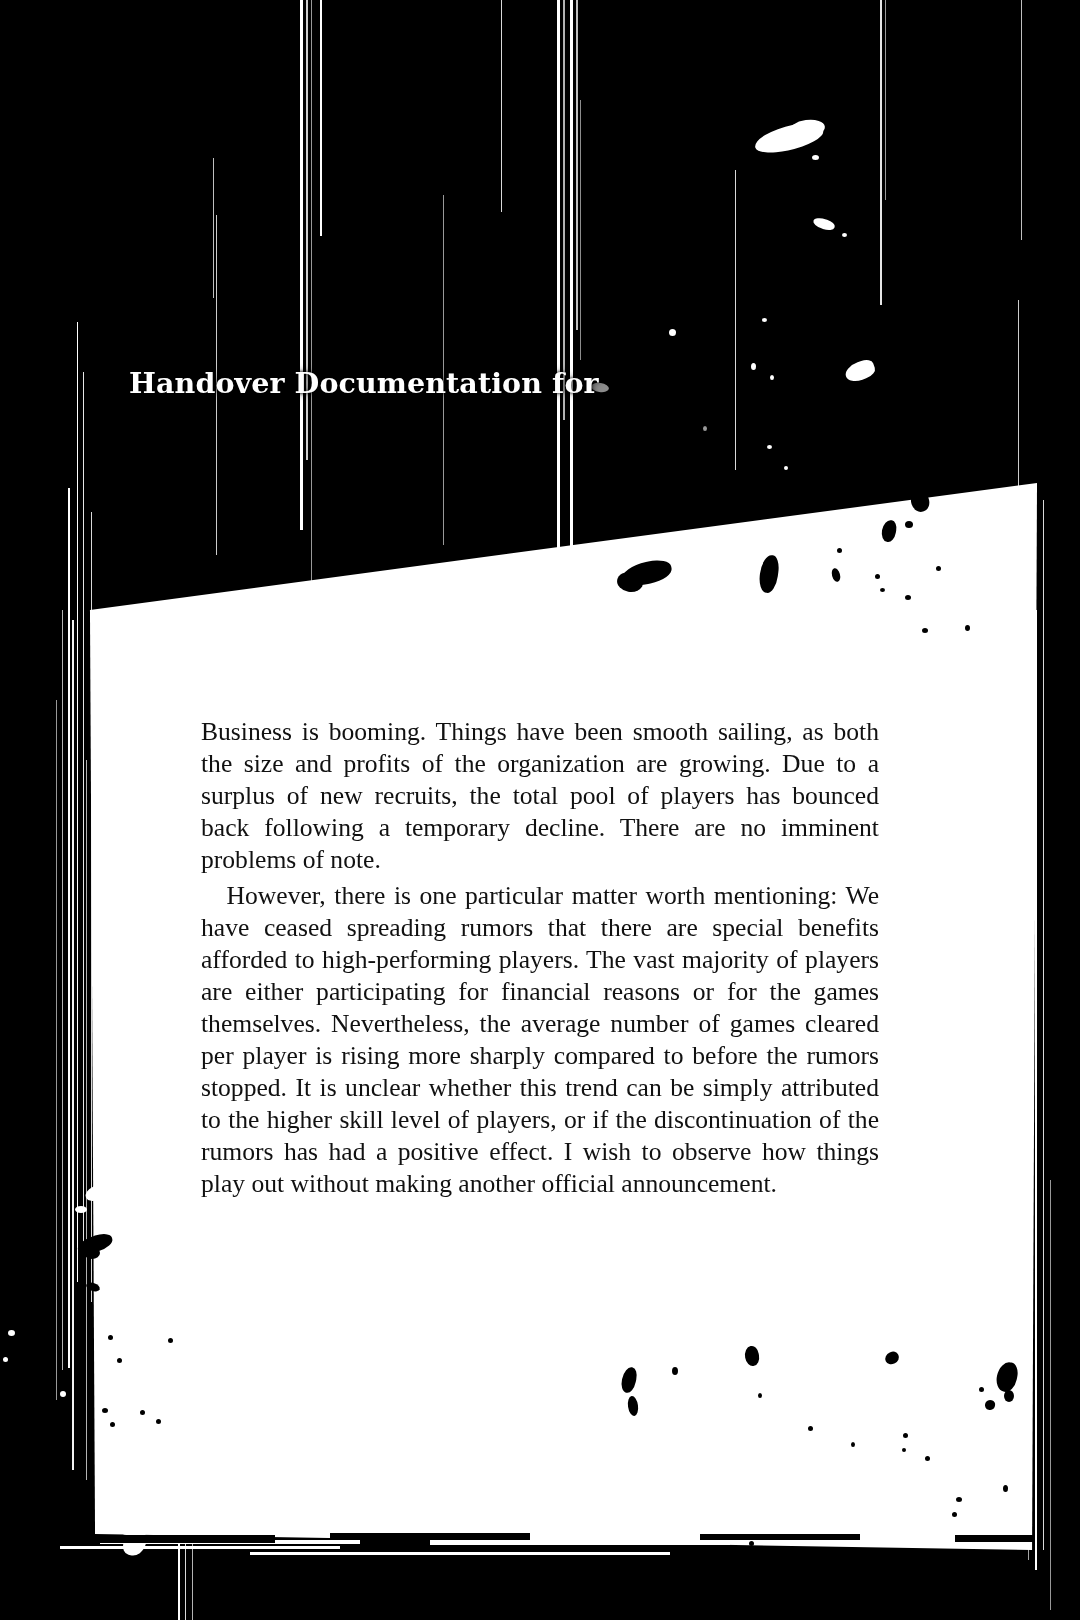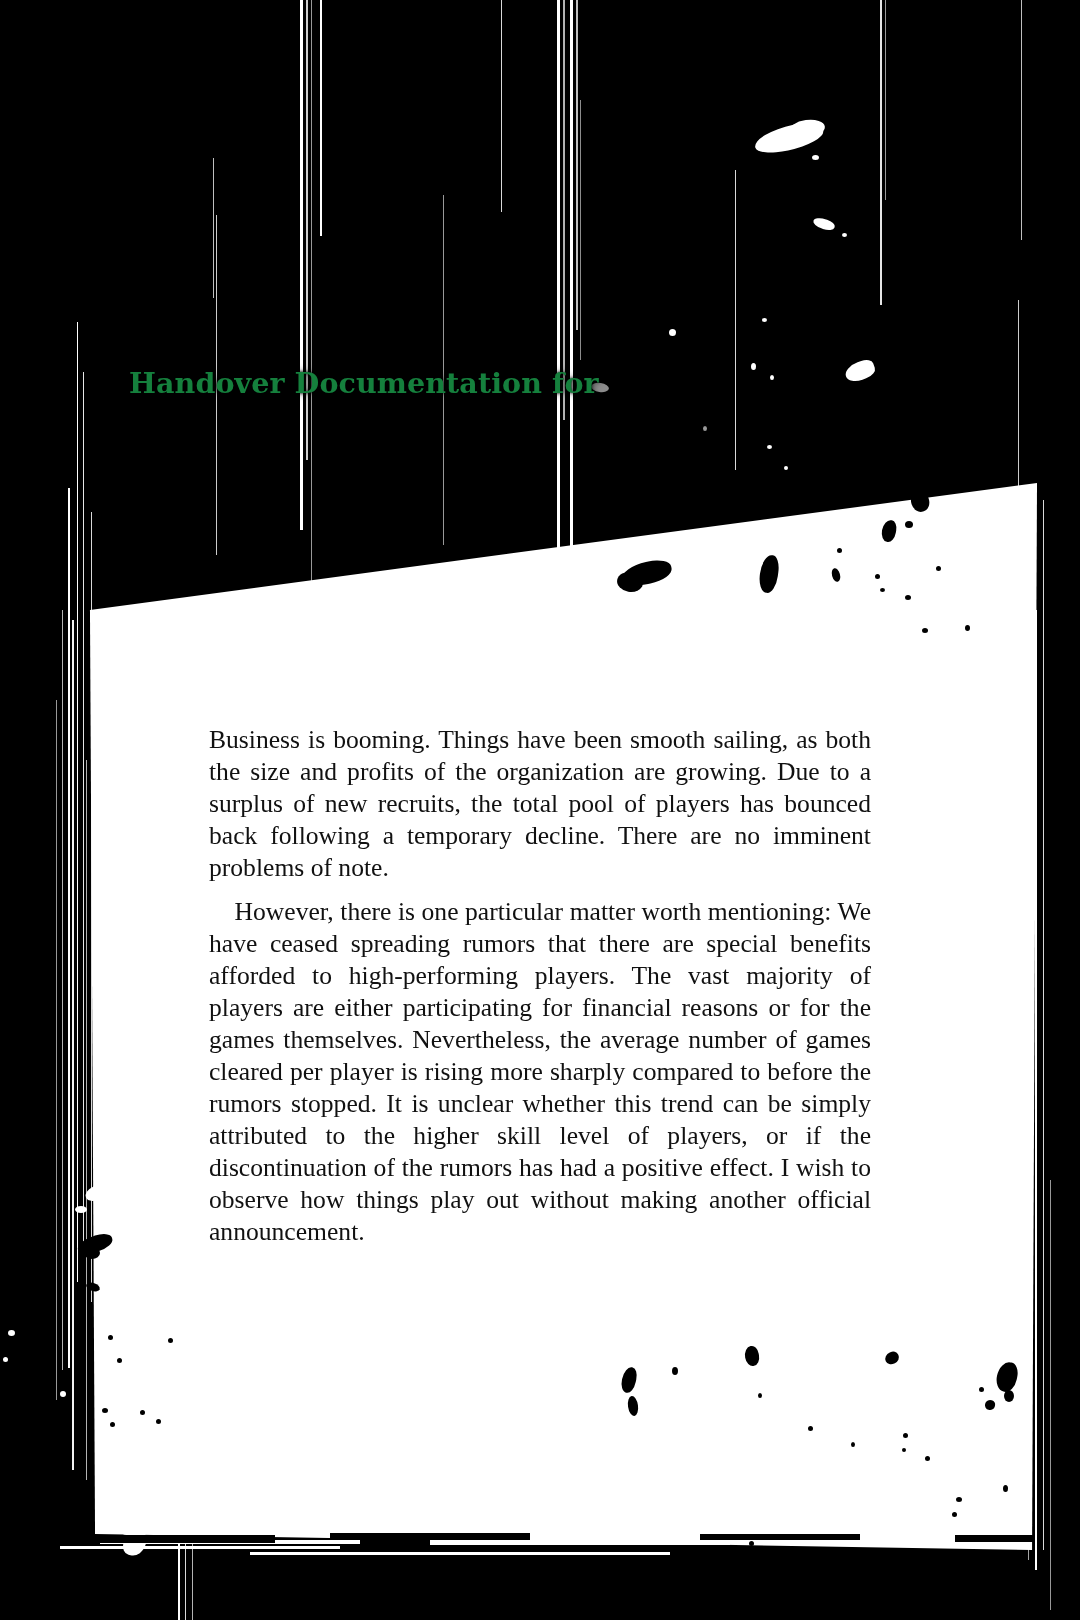--- a/index.html
+++ b/index.html
@@ -38,21 +38,21 @@
     position: absolute;
     background: #000000;
   }
 
   
   #title-block {
     position: absolute;
     left: 129px;
     top: 298px;
     z-index: 40;
-    color: #15803d;
+    color: #ffffff;
     font-family: "DejaVu Serif", "Liberation Serif", serif;
     font-weight: bold;
     font-size: 28.5px;
     line-height: 34px;
     letter-spacing: 0.1px;
     white-space: pre;
     text-shadow: 0 0 3px rgba(0,0,0,0.95), 0 0 7px rgba(0,0,0,0.85);
   }
   #title-block .tline { display: block; }
 
@@ -85,21 +85,21 @@
     width: 686px;
     z-index: 30;
     color: #111111;
     font-family: "Liberation Serif", "DejaVu Serif", serif;
     font-size: 25.6px;
     line-height: 32px;
     text-align: justify;
     text-justify: inter-word;
   }
   #paper-text p {
-    margin: 12px;
+    margin: 4px;
     text-align: justify;
   }
   #paper-text p.indent {
     text-indent: 1.0em;
   }
   #paper-text p:last-child {
     text-align-last: left;
   }
 
   

